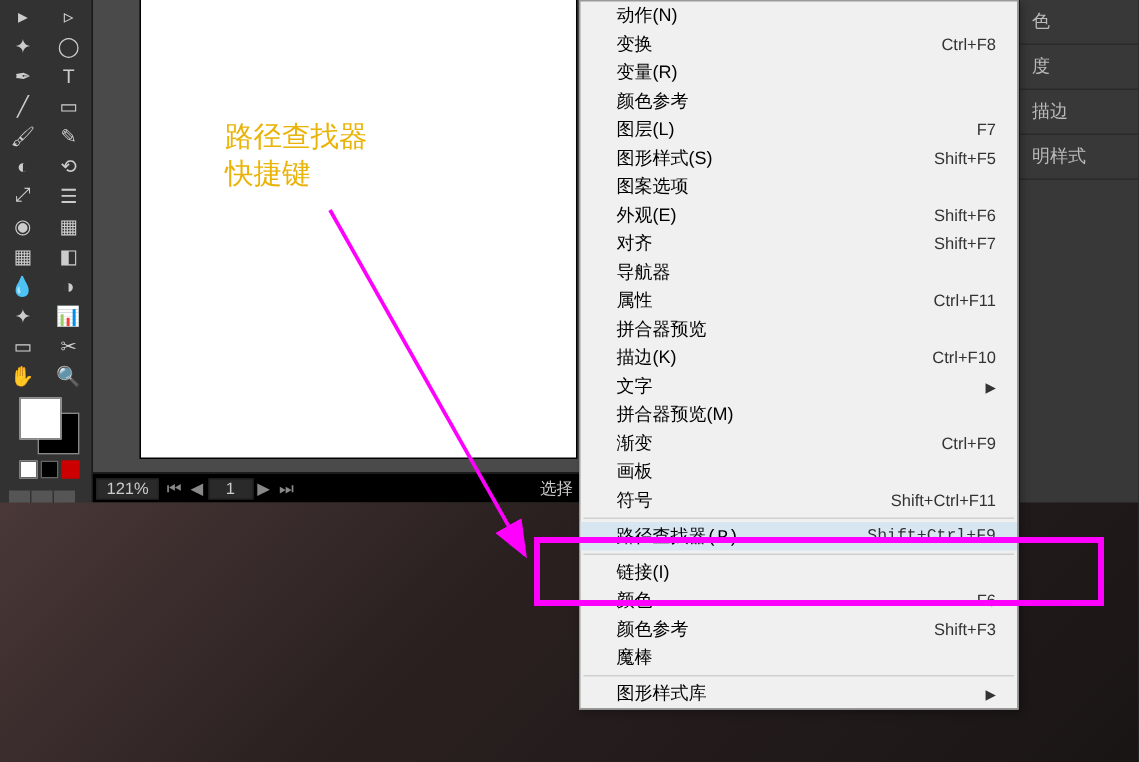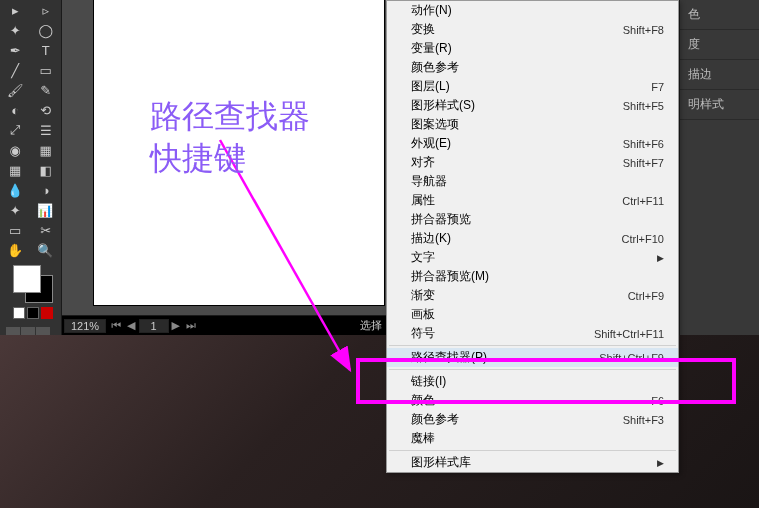--- a/index.html
+++ b/index.html
@@ -33,28 +33,28 @@
     .page-input { width: 30px; background: #2a2a2a; border: 1px solid #222; color: #ccc; text-align: center; font-size: 11px; }
     .status-text { margin-left: auto; padding-right: 4px; }
     
     .right-panel { position: absolute; right: 0; top: 0; width: 80px; height: 335px; background: #383838; border-left: 1px solid #1a1a1a; }
     .panel-item { padding: 6px 8px; color: #bbb; font-size: 12px; border-bottom: 1px solid #2a2a2a; }
     
     .bg-image { position: absolute; left: 0; top: 335px; width: 759px; height: 173px; background: linear-gradient(135deg, #4a3838 0%, #2a2020 40%, #1a1515 100%); }
     
     .context-menu { position: absolute; left: 386px; top: 0; width: 293px; background: #f0f0f0; border: 1px solid #999; box-shadow: 2px 2px 5px rgba(0,0,0,0.3); font-size: 12px; color: #000; }
     .menu-item { display: flex; justify-content: space-between; align-items: center; padding: 3px 14px 3px 24px; height: 19px; cursor: default; }
-    .menu-item.highlighted { background: #d8e6f2; }
+    .menu-item.highlighted { background: #d8e6f2; font-family: Liberation Mono, monospace; }
     .menu-sep { height: 1px; background: #d0d0d0; margin: 2px 2px; }
     .menu-shortcut { color: #333; font-size: 11px; }
     .menu-arrow { font-size: 9px; color: #333; }
     
     .highlight-box { position: absolute; left: 356px; top: 358px; width: 380px; height: 46px; border: 4px solid #ff00ff; pointer-events: none; z-index: 100; }
     
-    .annotation { position: absolute; left: 150px; top: 96px; color: #8b5cf6; font-size: 32px; line-height: 1.3; font-weight: normal; z-index: 100; pointer-events: none; }
+    .annotation { position: absolute; left: 150px; top: 80px; color: #eab308; font-size: 19px; line-height: 1.3; font-weight: normal; z-index: 100; pointer-events: none; }
     
     .arrow-svg { position: absolute; left: 200px; top: 130px; z-index: 99; pointer-events: none; }
   </style>
 </head>
 <body>
 
 <div class="app-bg"></div>
 
 <div class="toolbar">
   <div class="tool-row">
@@ -151,21 +151,21 @@
 
 <div class="bg-image"></div>
 
 <div class="context-menu" id="menu-container">
     <div class="menu-item">
       <span>动作(N)</span>
       <span class="menu-shortcut"></span>
     </div>
     <div class="menu-item">
       <span>变换</span>
-      <span class="menu-shortcut">Shift+F8</span>
+      <span class="menu-shortcut">Ctrl+F8</span>
     </div>
     <div class="menu-item">
       <span>变量(R)</span>
       <span class="menu-shortcut"></span>
     </div>
     <div class="menu-item">
       <span>颜色参考</span>
       <span class="menu-shortcut"></span>
     </div>
     <div class="menu-item">

